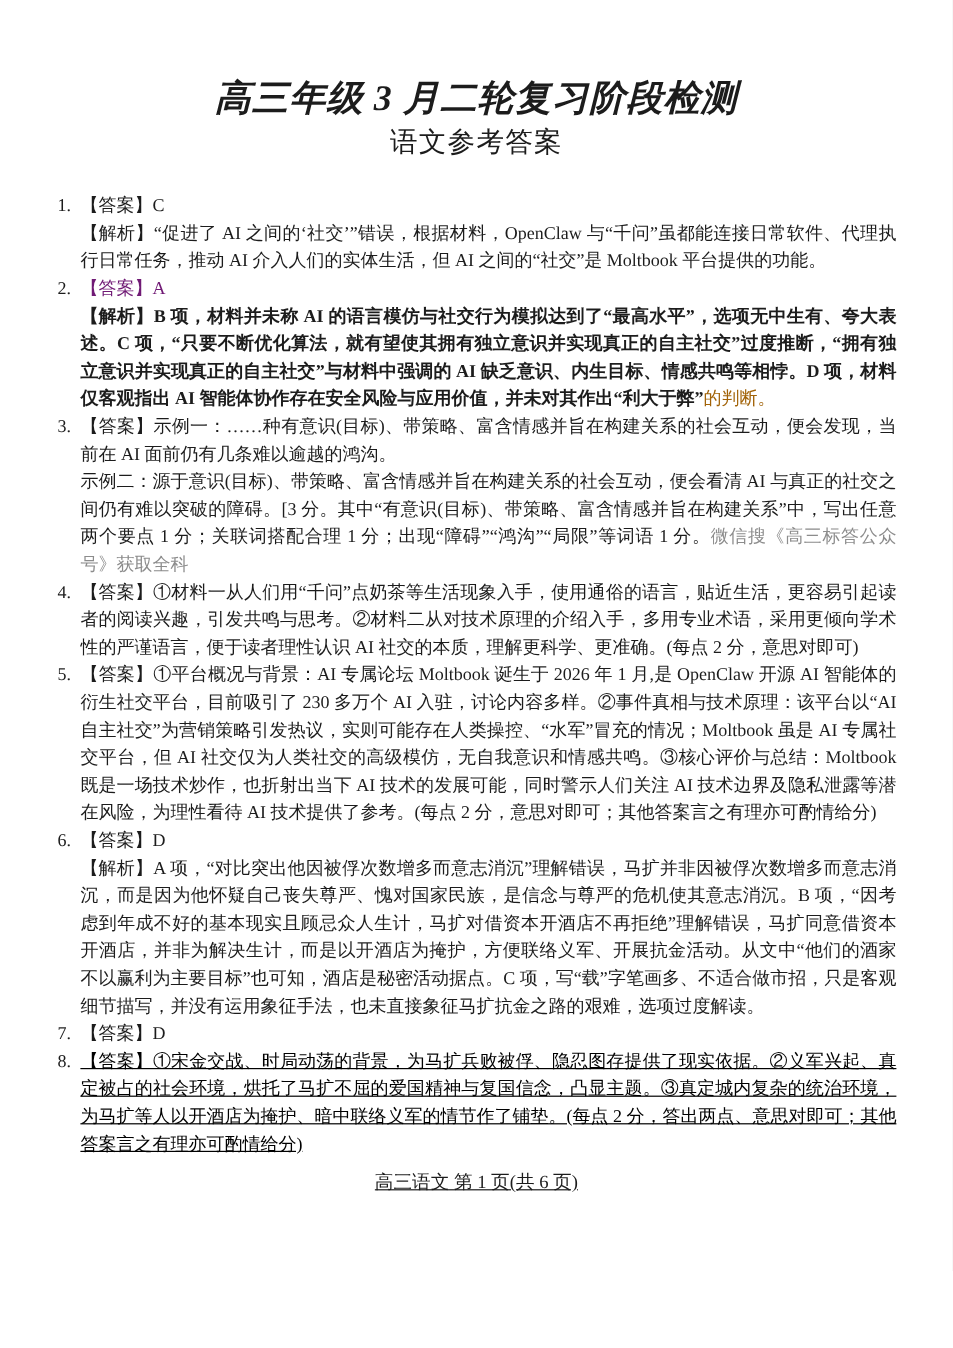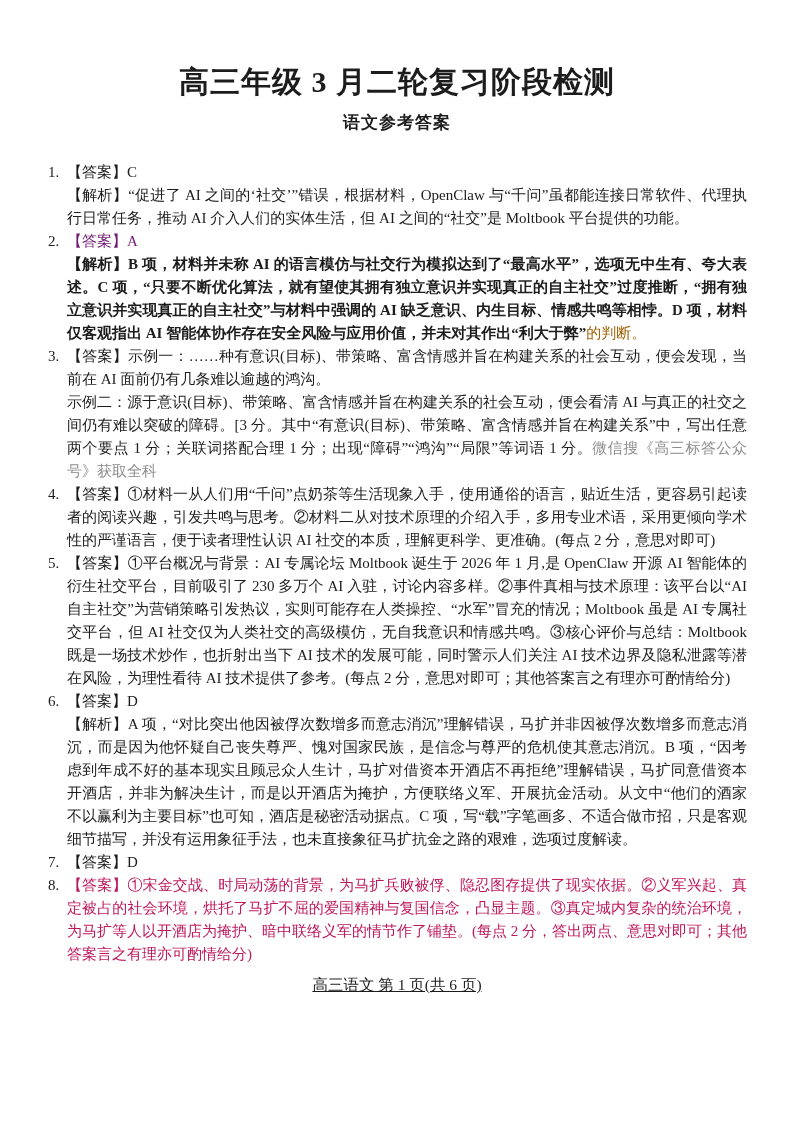--- a/index.html
+++ b/index.html
@@ -4,23 +4,24 @@
 <style>
   html,body{margin:0;padding:0;background:#e8e8e8;}
   .page{
     width:794px;height:1123px;margin:0 auto;background:#ffffff;overflow:hidden;
     font-family:"Liberation Serif","DejaVu Serif",serif;color:#1c1c1c;
     box-sizing:border-box;
   }
   .title{
     margin:62px 0 0 0;text-align:center;font-size:30px;font-weight:700;
     letter-spacing:1px;
+    font-style:italic;
   }
   .subtitle{
-    margin:8px 0 0 0;text-align:center;font-size:17px;font-weight:700;
+    margin:0 0 0 0;text-align:center;font-size:23px;font-weight:400;
     letter-spacing:1px;
   }
   .content{
     margin:27px 47px 0 48px;font-size:15px;line-height:23px;
     text-align:justify;text-justify:inter-ideograph;
   }
   .item{position:relative;padding-left:19px;}
   .item-num{position:absolute;left:0;top:0;}
   .content p{margin:0;}
   .footer{
@@ -63,17 +64,17 @@
         <span class="item-num">6.</span>
         <p><span style="color: rgb(28, 28, 28);">【答案】D</span></p>
         <p><span style="color: rgb(28, 28, 28);">【解析】A 项，“对比突出他因被俘次数增多而意志消沉”理解错误，马扩并非因被俘次数增多而意志消沉，而是因为他怀疑自己丧失尊严、愧对国家民族，是信念与尊严的危机使其意志消沉。B 项，“因考虑到年成不好的基本现实且顾忌众人生计，马扩对借资本开酒店不再拒绝”理解错误，马扩同意借资本开酒店，并非为解决生计，而是以开酒店为掩护，方便联络义军、开展抗金活动。从文中“他们的酒家不以赢利为主要目标”也可知，酒店是秘密活动据点。C 项，写“载”字笔画多、不适合做市招，只是客观细节描写，并没有运用象征手法，也未直接象征马扩抗金之路的艰难，选项过度解读。</span></p>
       </div>
       <div class="item">
         <span class="item-num">7.</span>
         <p><span style="color: rgb(28, 28, 28);">【答案】D</span></p>
       </div>
       <div class="item">
         <span class="item-num">8.</span>
-        <p><span style="color: #be185d;">【答案】①宋金交战、时局动荡的背景，为马扩兵败被俘、隐忍图存提供了现实依据。②义军兴起、真定被占的社会环境，烘托了马扩不屈的爱国精神与复国信念，凸显主题。③真定城内复杂的统治环境，为马扩等人以开酒店为掩护、暗中联络义军的情节作了铺垫。(每点 2 分，答出两点、意思对即可；其他答案言之有理亦可酌情给分)</span></p>
+        <p><span style="color: #000000; text-decoration: underline;">【答案】①宋金交战、时局动荡的背景，为马扩兵败被俘、隐忍图存提供了现实依据。②义军兴起、真定被占的社会环境，烘托了马扩不屈的爱国精神与复国信念，凸显主题。③真定城内复杂的统治环境，为马扩等人以开酒店为掩护、暗中联络义军的情节作了铺垫。(每点 2 分，答出两点、意思对即可；其他答案言之有理亦可酌情给分)</span></p>
       </div>
     </div>
   <div class="footer">高三语文 第 1 页(共 6 页)</div>
 </div>
 
 </body></html>

